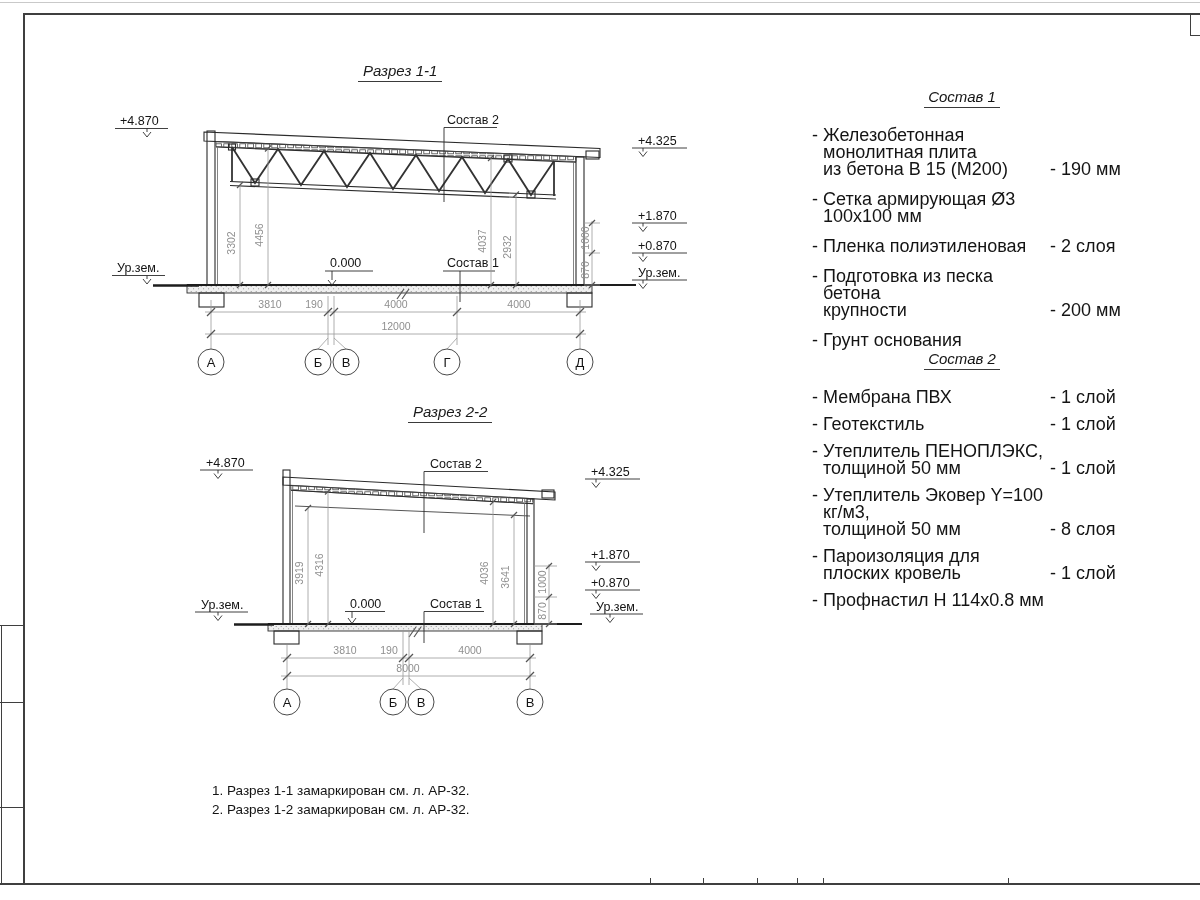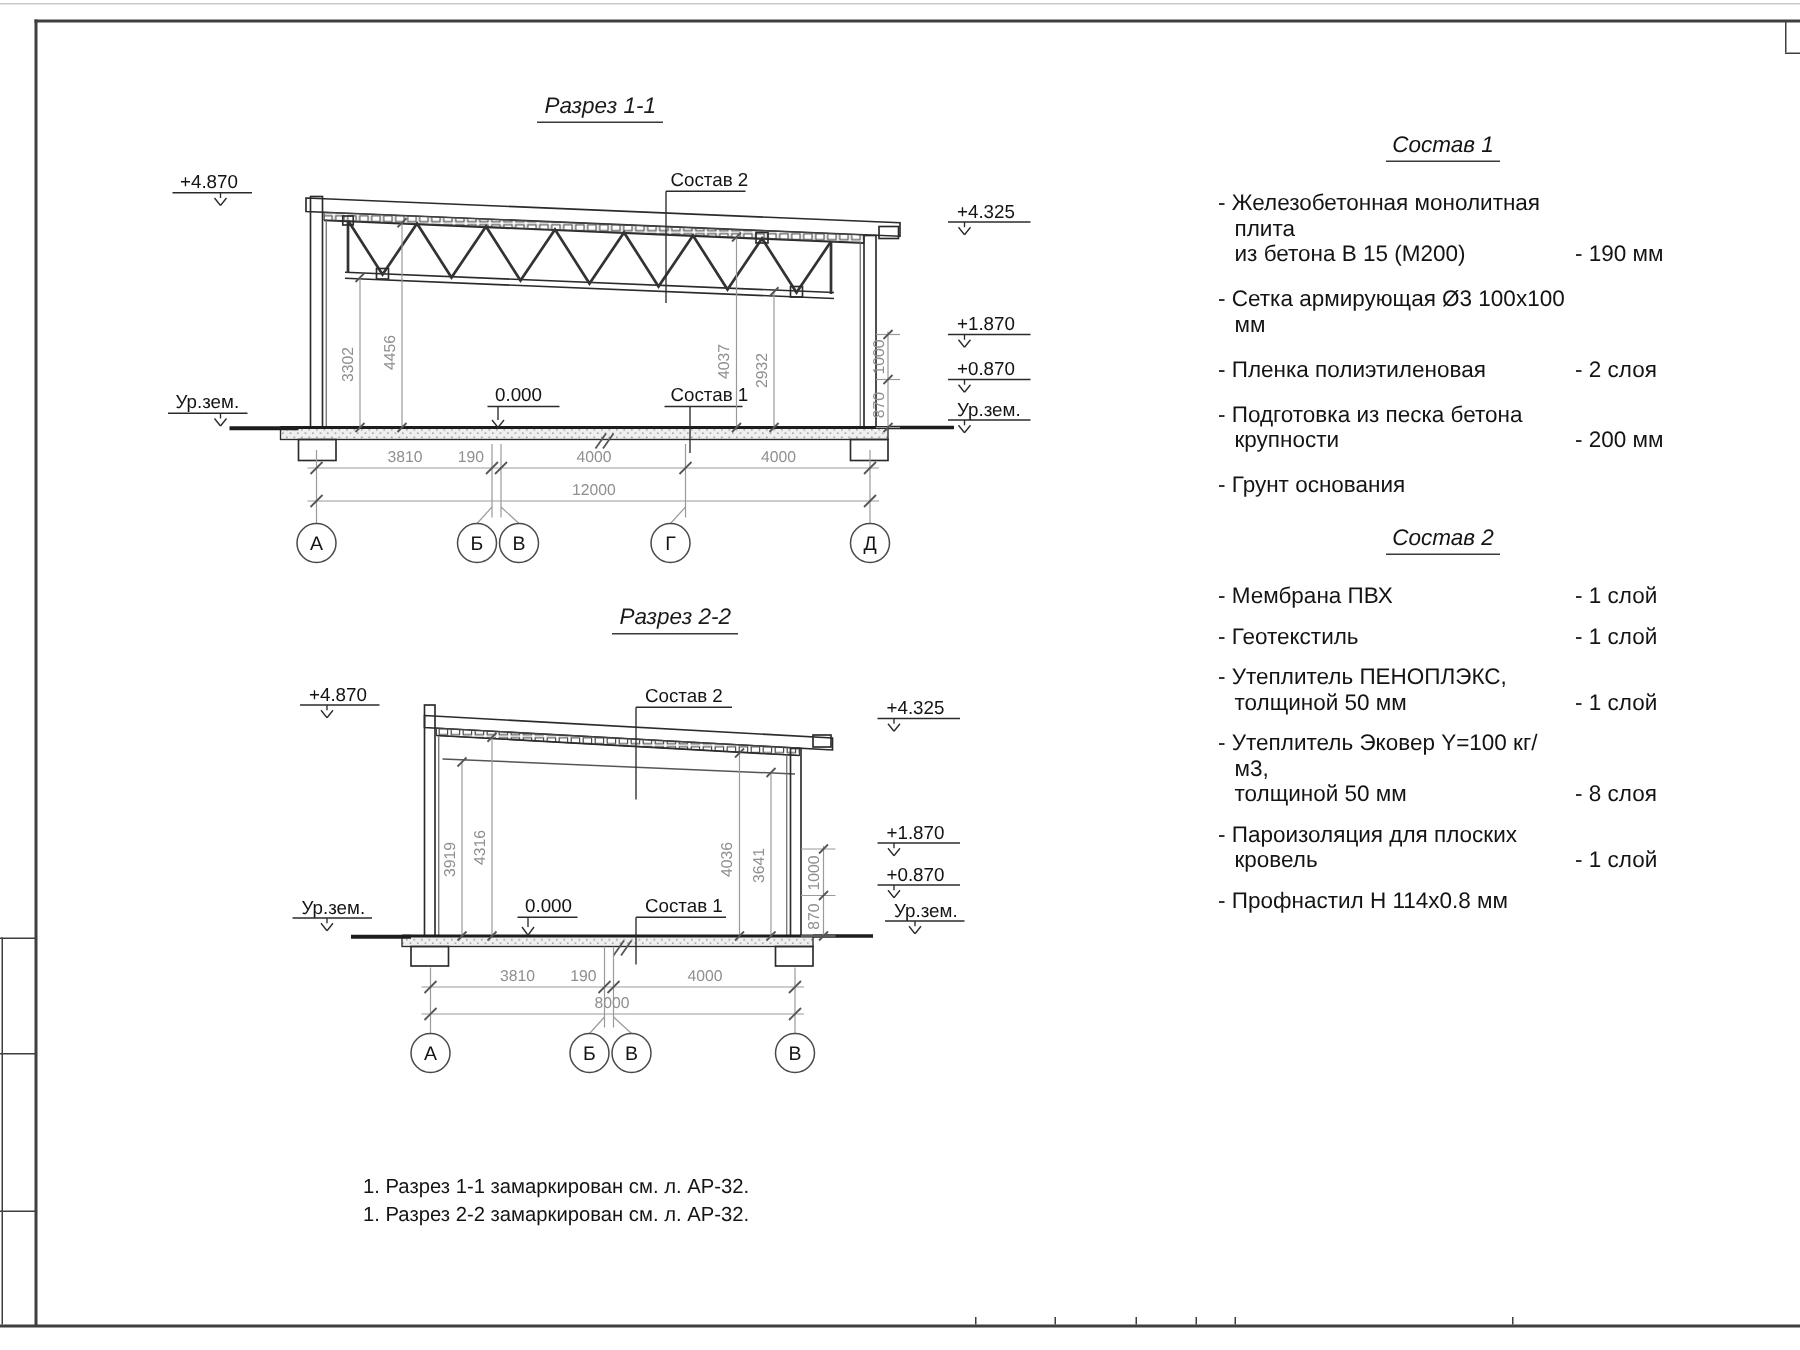--- a/index.html
+++ b/index.html
@@ -6,25 +6,25 @@
   #sheet{position:relative;width:1200px;height:900px;background:#fff;overflow:hidden;
          font-family:"Liberation Sans",sans-serif;color:#141414;}
   .hline,.vline{position:absolute;background:#3f3f3f;}
   .faint{background:#c9c9c9;}
   .sec-title{position:absolute;font-style:italic;font-size:15px;color:#1a1a1a;
              border-bottom:1.2px solid #3a3a3a;padding:0 5px 2px;}
   .comp-panel{position:absolute;left:812px;width:300px;}
   .comp-title{text-align:center;margin-bottom:19px;}
   .comp-title span{display:inline-block;font-style:italic;font-size:15px;
                    border-bottom:1.2px solid #3a3a3a;padding:0 4px 2px;}
-  .comp-row{display:flex;align-items:flex-end;margin-bottom:13px;font-size:15px;line-height:17px;}
+  .comp-row{display:flex;align-items:flex-end;margin-bottom:13px;font-size:18px;line-height:17px;}
   .p2 .comp-row{margin-bottom:10px;}
   .comp-name{flex:1;white-space:pre-line;padding-left:11px;text-indent:-11px;}
   .comp-val{flex:none;width:66px;padding-left:4px;box-sizing:border-box;white-space:nowrap;}
-  .notes{position:absolute;left:242px;top:781px;font-size:13.5px;line-height:19px;}
+  .notes{position:absolute;left:212px;top:781px;font-size:13.5px;line-height:19px;}
   svg{position:absolute;overflow:visible;}
   svg text{font-family:"Liberation Sans",sans-serif;}
   .t-dim{font-size:10.5px;fill:#8f8f8f;}
   .t-lab{font-size:12.5px;fill:#141414;}
   .t-ax{font-size:13px;fill:#141414;}
   .ln-s{stroke:#2b2b2b;stroke-width:1.1;fill:none;}
   .ln-th{stroke:#1d1d1d;stroke-width:1.9;fill:none;}
   .ln-d{stroke:#9a9a9a;stroke-width:0.8;fill:none;}
   .ln-t{stroke:#555;stroke-width:1.2;fill:none;}
   .ln-ld{stroke:#2b2b2b;stroke-width:0.9;fill:none;}
@@ -429,16 +429,16 @@
       <div class="comp-val">- 1 слой</div>
     </div>
     <div class="comp-row">
       <div class="comp-name">- Профнастил Н 114х0.8 мм</div>
       <div class="comp-val"></div>
     </div>
   </div>
 
   <div class="notes">
     <div>1. Разрез 1-1 замаркирован см. л. АР-32.</div>
-    <div>1. Разрез 2-2 замаркирован см. л. АР-32.</div>
+    <div>2. Разрез 1-2 замаркирован см. л. АР-32.</div>
   </div>
 
 </div>
 
 </body></html>

